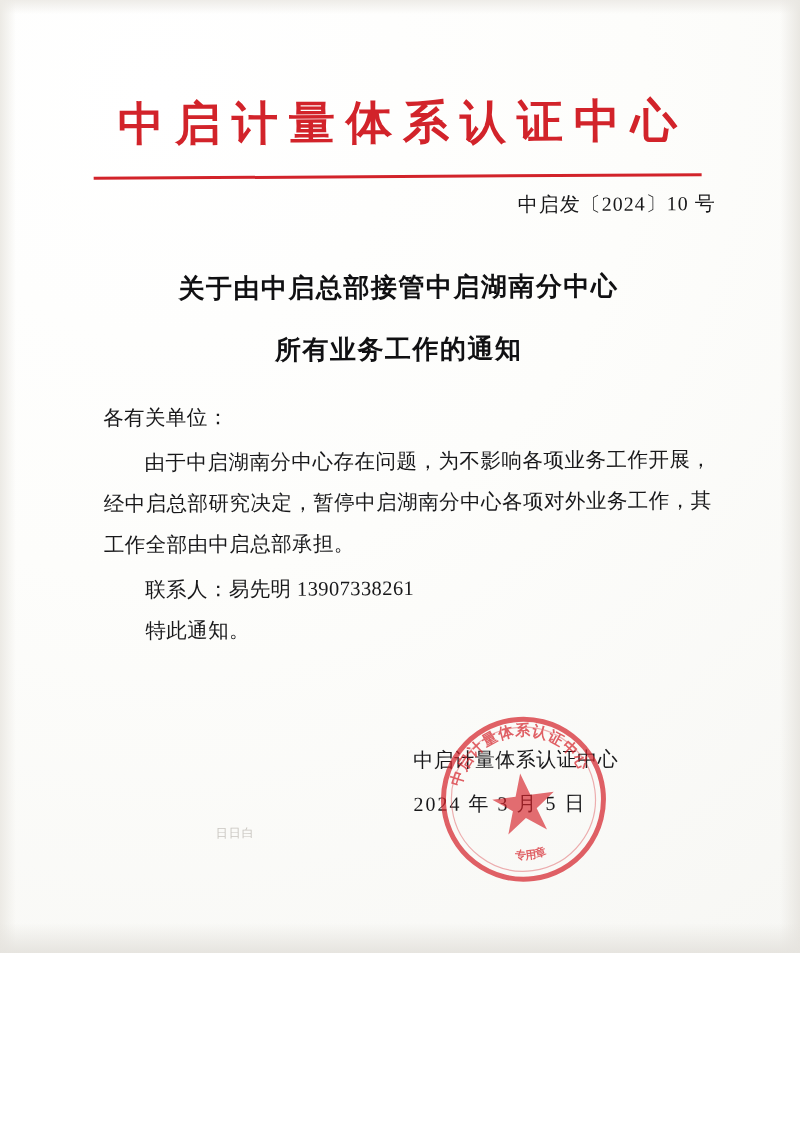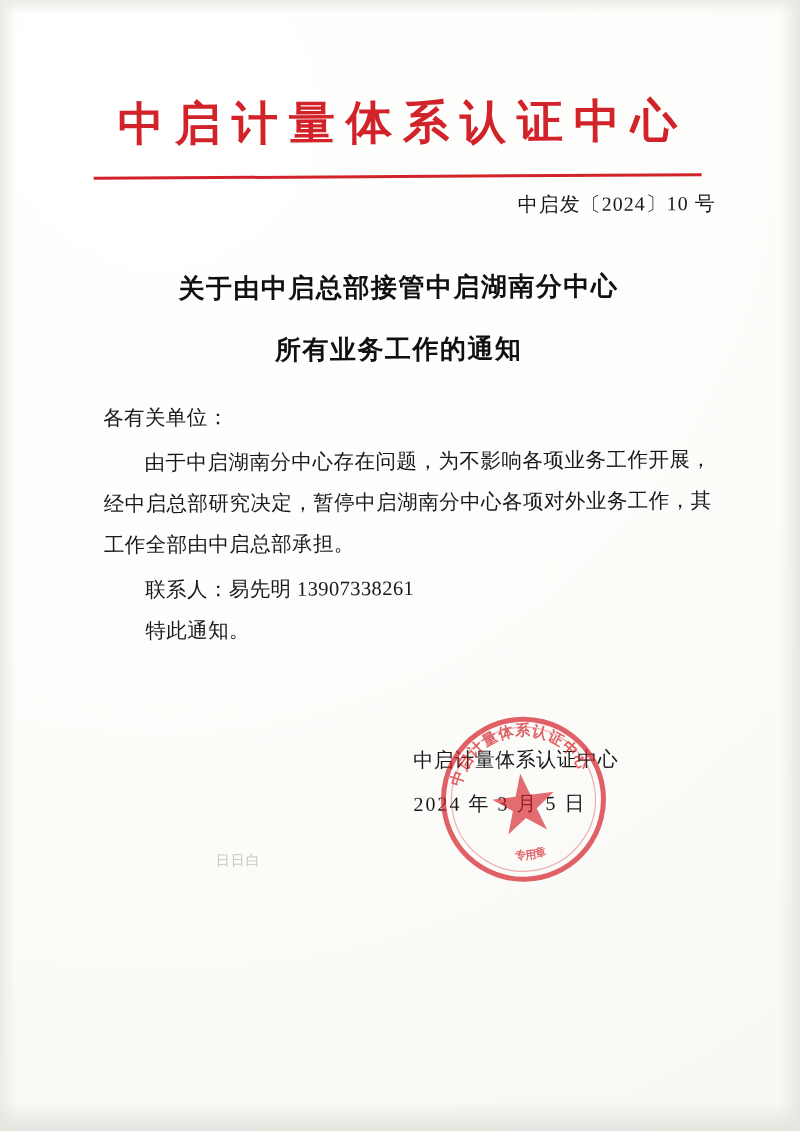--- a/index.html
+++ b/index.html
@@ -12,21 +12,21 @@
     background: #ffffff;
     font-family: "Liberation Serif", "DejaVu Serif", serif;
     color: #1a1a1a;
     overflow: hidden;
   }
 
   
   .page {
     position: relative;
     width: 800px;
-    height: 1131px;
+    height: 953px;
     background:
       radial-gradient(circle at 20% 10%, #ffffff 0%, #fdfdfb 45%, #f7f7f4 100%);
     overflow: hidden;
     text-decoration: underline;
   }
 
   .paper-edge-left {
     position: absolute;
     top: 0; left: 0;
     width: 16px; height: 1131px;
@@ -187,23 +187,22 @@
     font-family: "DejaVu Serif", "Liberation Serif", serif;
     fill: #d6252d;
     font-size: 11px;
     font-weight: bold;
   }
 
   
   .speck {
     position: absolute;
     color: #c9c6c0;
-    font-size: 14px;
+    font-size: 12px;
     letter-spacing: 1px;
-    margin-top: 27px;
   }
 </style>
 </head>
 <body>
 
 <div class="page">
 
   <div class="paper-edge-top"></div>
   <div class="paper-edge-left"></div>
   <div class="paper-edge-right"></div>

